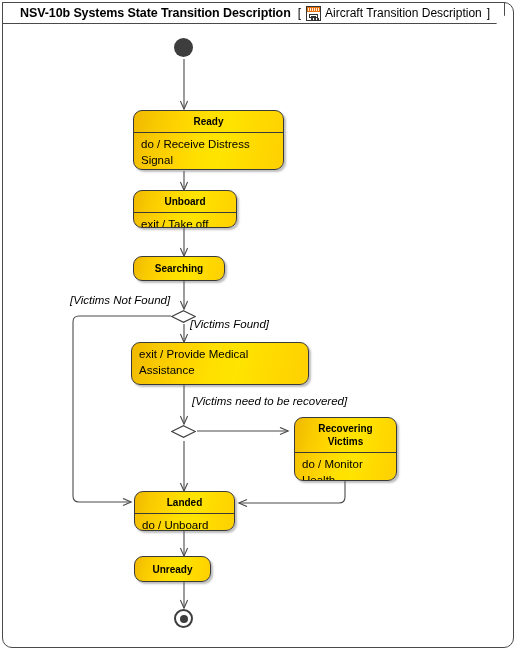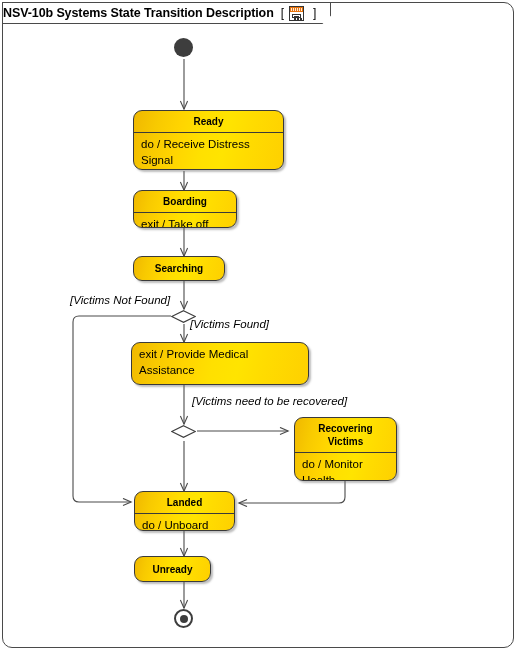--- a/index.html
+++ b/index.html
@@ -29,21 +29,21 @@
 
   
   #title-tab {
     position: absolute;
     left: 2px;
     top: 2px;
     height: 22px;
     box-sizing: border-box;
     border: 1px solid #4a4a4a;
     background: #ffffff;
-    padding: 0 14px 0 0;
+    padding: 0 14px 0 17px;
     display: flex;
     align-items: center;
     white-space: nowrap;
     z-index: 5;
     clip-path: polygon(0 0, 100% 0, 100% 60%, calc(100% - 9px) 100%, 0 100%);
   }
   #title-tab .t-main {
     font-size: 12.5px;
     font-weight: bold;
     color: #000000;
@@ -202,20 +202,21 @@
 
   <div id="diagram-frame"></div>
 
   <div id="title-tab">
     <span class="t-main">NSV-10b Systems State Transition Description</span>
     <span class="t-brk">[</span>
     <span class="tab-icon">
       <span class="ic-bar"></span>
       <span class="ic-box"></span>
     </span>
+    <span class="t-sub">Aircraft Transition Description</span>
     <span class="t-brk" style="margin:0 0 0 5px">]</span>
   </div>
 
   <svg id="edges" viewBox="0 0 518 652">
     <defs>
       <marker id="arw" markerWidth="11" markerHeight="11" refX="9" refY="4.2" orient="auto" markerUnits="userSpaceOnUse">
         <path d="M1,0.6 L9.2,4.2 L1,7.8" fill="none" stroke="#4a4a4a" stroke-width="1.1"></path>
       </marker>
     </defs>
     <g fill="none" stroke="#4a4a4a" stroke-width="1.1" marker-end="url(#arw)">
@@ -258,21 +259,21 @@
 
   <div class="final-node" style="left:174px; top:609px;"></div>
 
   <div class="state has-body" style="left:133px; top:110px; width:151px; height:60px;">
     <div class="st-name">Ready</div>
     <div class="st-body">do / Receive Distress Signal
 exit / Send Warning Order</div>
   </div>
 
   <div class="state has-body" style="left:133px; top:190px; width:104px; height:38px;">
-    <div class="st-name">Boarding</div>
+    <div class="st-name">Unboard</div>
     <div class="st-body">exit / Take off</div>
   </div>
 
   <div class="state" style="left:133px; top:256px; width:92px; height:25px; display:flex; align-items:center; justify-content:center;">
     <div class="st-name" style="padding:0">Searching</div>
   </div>
 
   <div class="state has-body" style="left:131px; top:342px; width:178px; height:43px;">
     <div class="st-body">exit / Provide Medical Assistance</div>
   </div>

